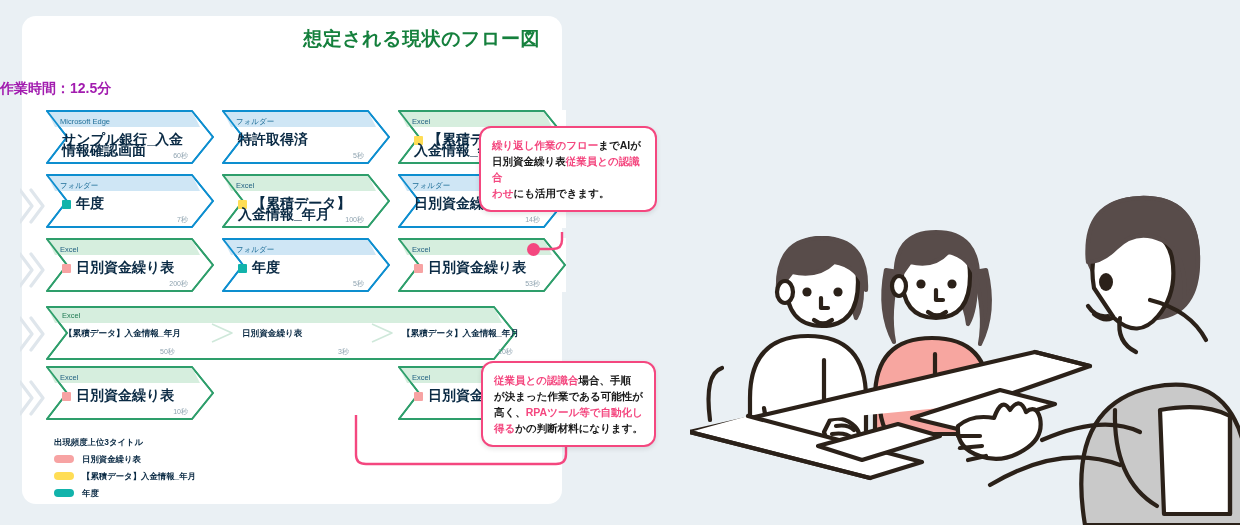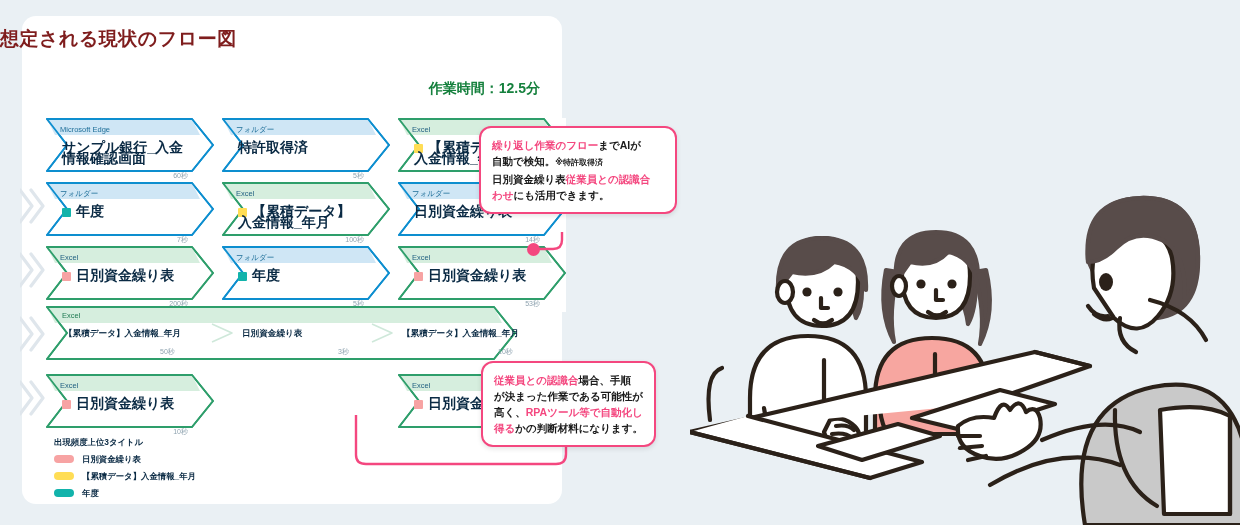--- a/index.html
+++ b/index.html
@@ -7,38 +7,38 @@
     width:1240px;height:525px;
     background:#eaf0f4;
     font-family:"Liberation Sans","DejaVu Sans",sans-serif;
     overflow:hidden;position:relative;
   }
   .card{
     position:absolute;left:22px;top:16px;width:540px;height:488px;
     background:#ffffff;border-radius:14px;
   }
   .title{
-    position:absolute;left:0;top:26px;width:540px;text-align:left;
-    font-size:19px;font-weight:bold;color:#7f1d1d;letter-spacing:.5px;
+    position:absolute;left:0;top:26px;width:540px;text-align:right;
+    font-size:19px;font-weight:bold;color:#15803d;letter-spacing:.5px;
   }
   .subtitle{
-    position:absolute;left:0;top:80px;width:540px;text-align:right;
-    font-size:14px;font-weight:bold;color:#15803d;
+    position:absolute;left:0;top:80px;width:540px;text-align:left;
+    font-size:14px;font-weight:bold;color:#a21caf;
   }
 
   
   .flow{position:absolute;left:0;top:110px;width:540px;}
   .row{position:relative;height:62px;margin-bottom:2px;}
 
   
   .carets{position:absolute;left:20px;top:14px;width:30px;height:36px;}
   .carets svg{display:block;}
 
   .step{
-    position:absolute;top:8px;height:66px;
+    position:absolute;top:0;height:54px;
     background:#fff;
     box-sizing:border-box;
   }
   .step .shape{position:absolute;inset:0;}
   .step .hdr{
     position:absolute;left:14px;top:5px;right:34px;height:13px;
     font-size:7.5px;color:#1f5f80;line-height:13px;
     white-space:nowrap;overflow:hidden;
   }
   .step .body{
@@ -71,21 +71,21 @@
 
   
   .callout{
     position:absolute;background:#fff;border:2.6px solid #f4477f;
     border-radius:12px;padding:9px 11px;box-sizing:border-box;
     font-size:10.5px;line-height:16px;font-weight:bold;color:#1a1a1a;
     box-shadow:0 2px 5px rgba(0,0,0,.10);
   }
   .callout .hl{color:#f4477f;}
   .callout .small{font-size:8px;font-weight:bold;}
-  #callout-1{left:479px;top:126px;width:198px;}
+  #callout-1{left:479px;top:126px;width:178px;}
   #callout-2{left:481px;top:361px;width:175px;}
 
   .dot{
     position:absolute;width:13px;height:13px;border-radius:50%;
     background:#f4477f;left:527px;top:243px;
   }
   .connector{position:absolute;left:0;top:0;width:700px;height:525px;pointer-events:none;}
 
   
   .legend{position:absolute;left:54px;top:437px;}
@@ -268,21 +268,20 @@
   </div>
 
 <svg class="connector">
   <path d="M533,249 L553,249 Q562,249 562,240 L562,232" fill="none" stroke="#f4477f" stroke-width="2.4"></path>
   <path d="M356,415 L356,455 Q356,464 366,464 L556,464 Q566,464 566,454 L566,447" fill="none" stroke="#f4477f" stroke-width="2.4"></path>
 </svg>
 <div class="dot"></div>
 
 <div class="callout" id="callout-1">
     <div><span class="hl">繰り返し作業のフロー</span><span class="">までAIが</span></div>
-    <div><span class="">自動で検知。</span><span class=" small">※特許取得済</span></div>
     <div><span class="">日別資金繰り表</span><span class="hl">従業員との認識合</span></div>
     <div><span class="hl">わせ</span><span class="">にも活用できます。</span></div>
   </div>
 <div class="callout" id="callout-2">
     <div><span class="hl">従業員との認識合</span><span class="">場合、手順</span></div>
     <div><span class="">が決まった作業である可能性が</span></div>
     <div><span class="">高く、</span><span class="hl">RPAツール等で自動化し</span></div>
     <div><span class="hl">得る</span><span class="">かの判断材料になります。</span></div>
   </div>
 

